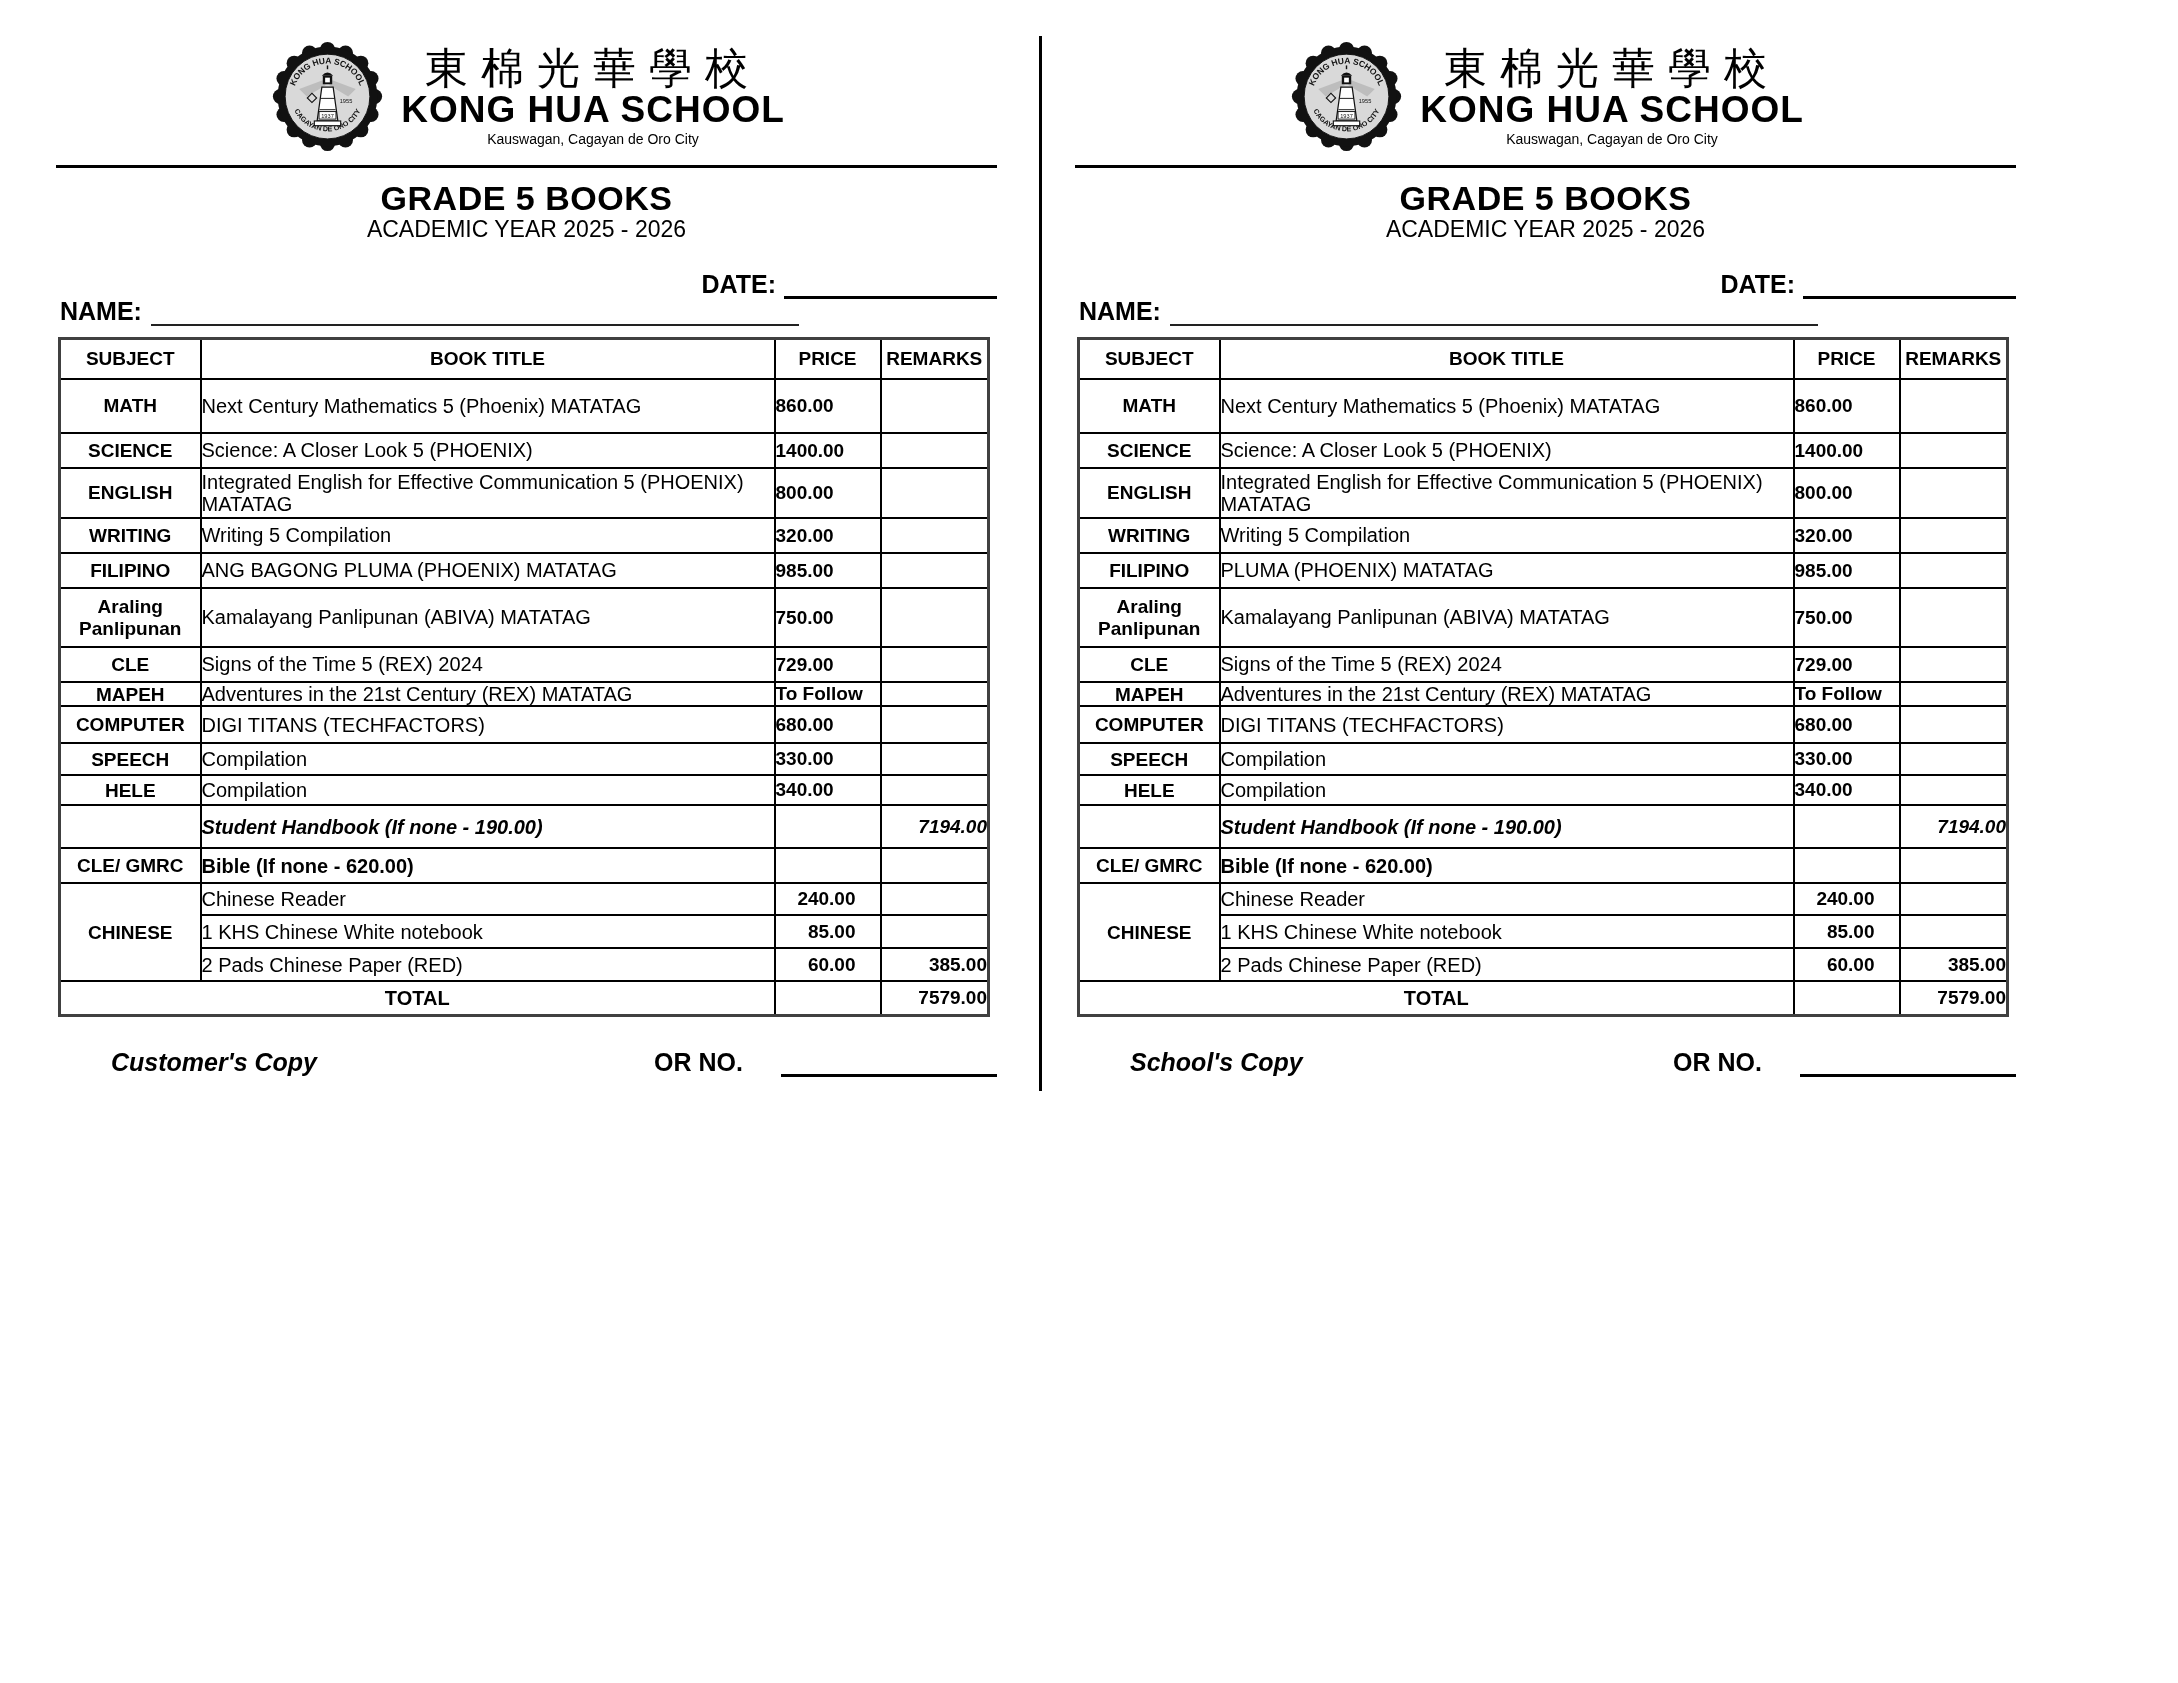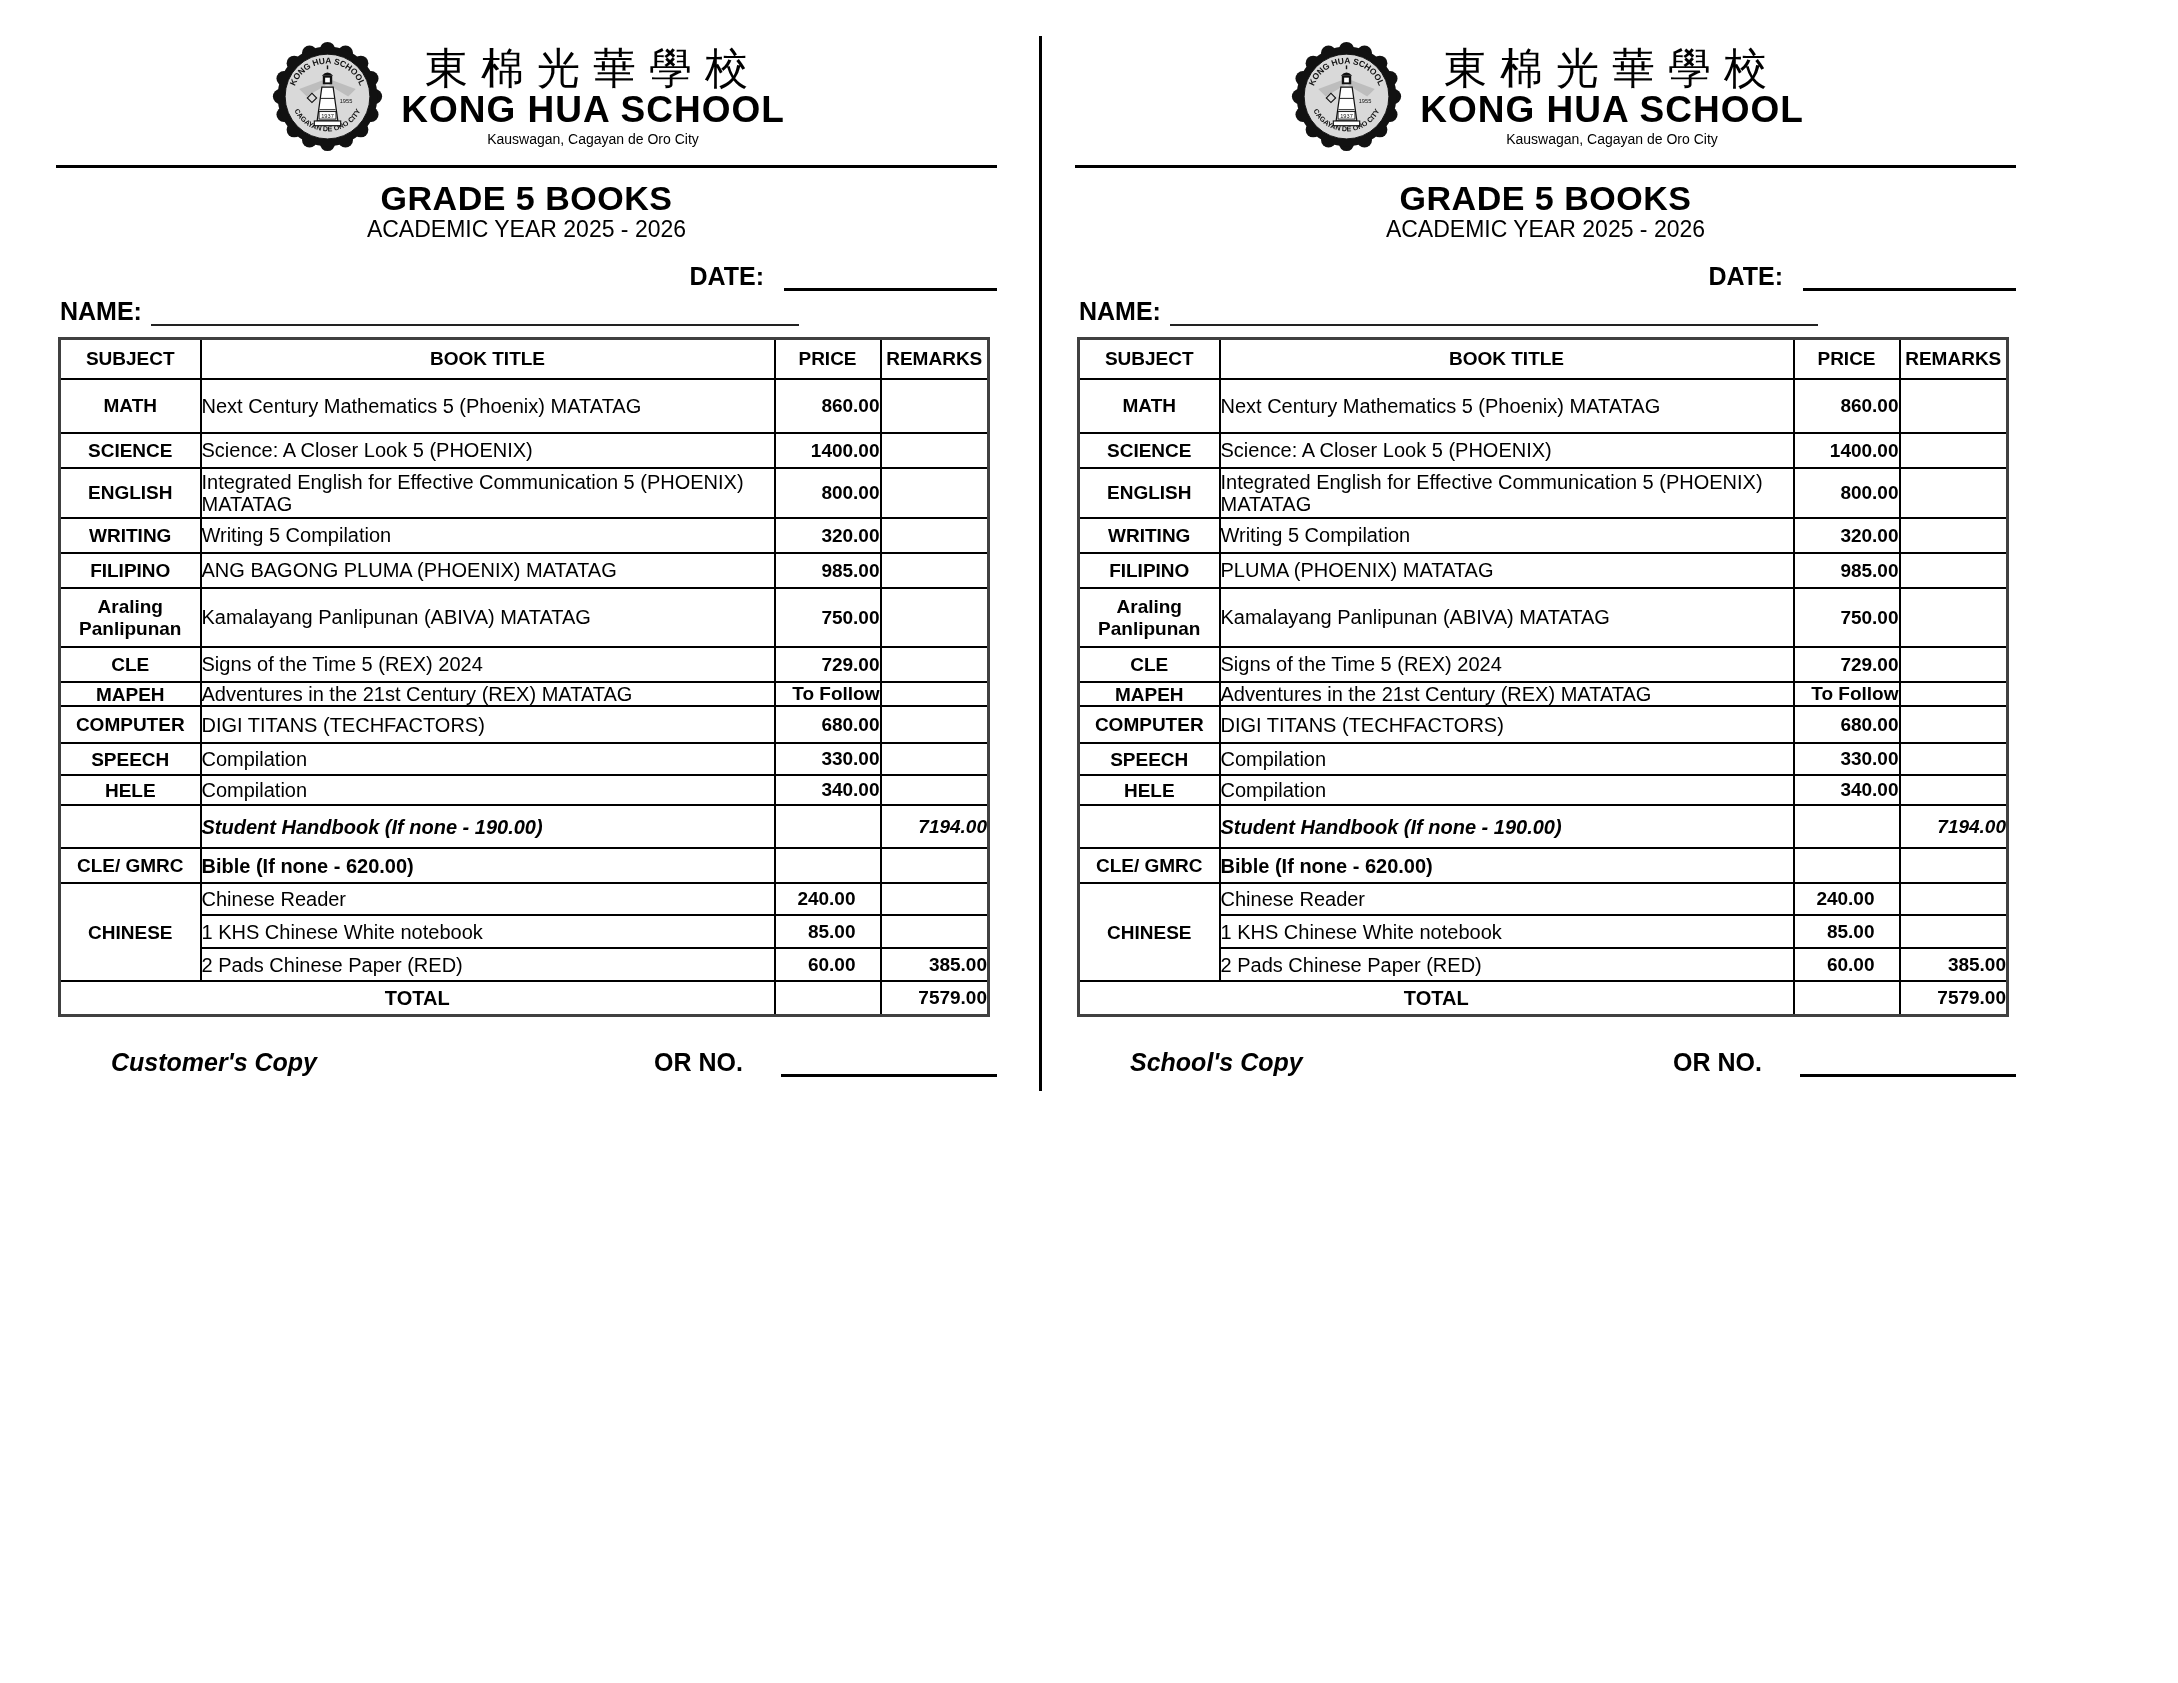--- a/index.html
+++ b/index.html
@@ -16,40 +16,40 @@
   .seal{width:119px;height:113px;flex:0 0 auto;}
   .school-text{text-align:center;}
   .chinese-name{font-family:"DejaVu Serif","Liberation Serif",serif;font-size:43px;letter-spacing:13px;line-height:1.05;white-space:nowrap;}
   .school-name{font-size:37px;font-weight:bold;letter-spacing:1px;line-height:1.05;white-space:nowrap;}
   .school-address{font-size:14px;margin-top:1px;}
 
   .hrule{position:absolute;top:135px;left:0;right:0;border-top:3px solid #000;}
   .doc-title{position:absolute;top:149px;left:0;right:0;text-align:center;font-size:34px;font-weight:bold;letter-spacing:0.5px;}
   .doc-subtitle{position:absolute;top:186px;left:0;right:0;text-align:center;font-size:23px;}
 
-  .date-row{position:absolute;top:232px;right:0;display:flex;align-items:flex-end;gap:12px;}
+  .date-row{position:absolute;top:240px;right:0;display:flex;align-items:flex-end;}
   .date-label{font-size:25px;font-weight:bold;}
   .date-line{width:213px;border-bottom:3px solid #000;height:26px;margin-left:8px;}
 
   .name-row{position:absolute;top:267px;left:4px;display:flex;align-items:flex-end;}
   .name-label{font-size:25px;font-weight:bold;}
   .name-line{width:648px;border-bottom:2px solid #222;height:24px;margin-left:9px;}
 
   
   table.books{position:absolute;top:307px;left:2px;width:929px;border-collapse:collapse;table-layout:fixed;border:3px solid #404040;}
   table.books col.c-subject{width:141px;}
   table.books col.c-title{width:574px;}
   table.books col.c-price{width:106px;}
   table.books col.c-remarks{width:108px;}
   table.books th,table.books td{border:2.5px solid #000;padding:0;overflow:hidden;}
   table.books th{font-size:19px;font-weight:bold;text-align:center;height:38px;}
   td.subject{font-size:19px;font-weight:bold;text-align:center;line-height:1.12;padding:0 2px;}
   td.title{font-size:20px;padding:1px 4px 1px 7px;line-height:1.12;}
   td.title.bold{font-weight:bold;}
-  td.price{font-size:19px;font-weight:bold;text-align:right;}
+  td.price{font-size:19px;font-weight:bold;text-align:left;}
   td.price.right{text-align:right;padding-right:24px;}
   td.remark{font-size:19px;font-weight:bold;text-align:right;padding-right:7px;}
   td.total-label{font-size:20px;font-weight:bold;text-align:center;}
 
   tbody.rows tr:nth-child(1){height:54px;}
   tbody.rows tr:nth-child(2){height:35px;}
   tbody.rows tr:nth-child(3){height:50px;}
   tbody.rows tr:nth-child(4){height:35px;}
   tbody.rows tr:nth-child(5){height:35px;}
   tbody.rows tr:nth-child(6){height:59px;}

